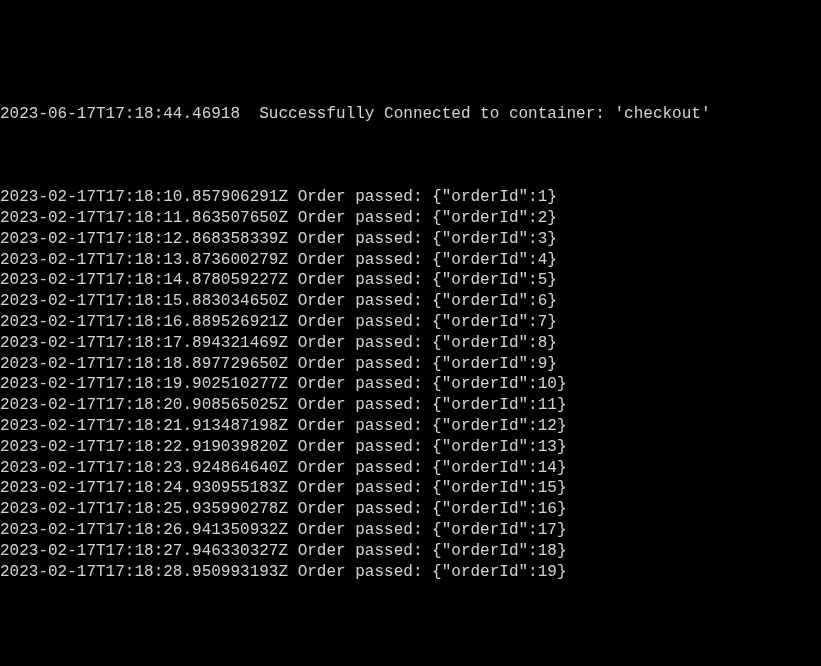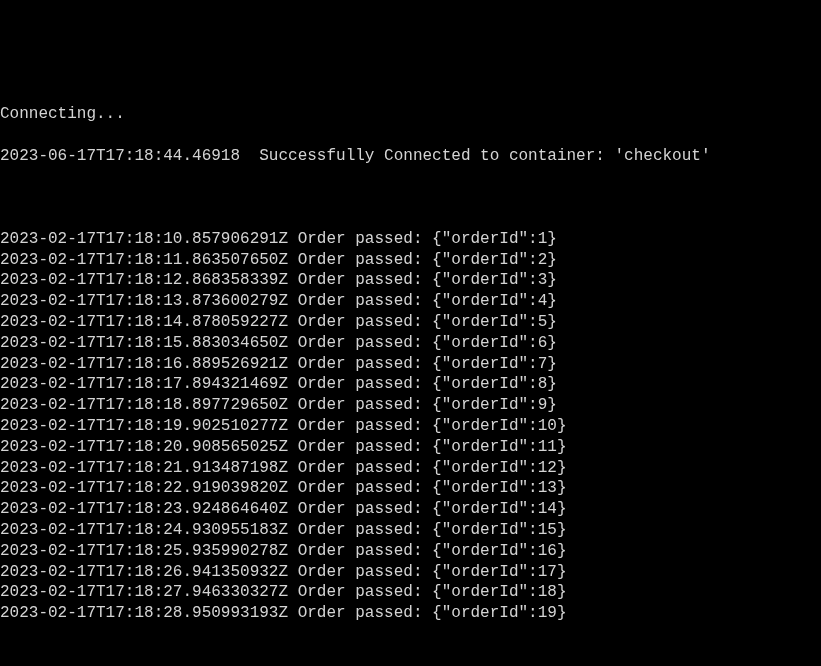--- a/index.html
+++ b/index.html
@@ -28,20 +28,19 @@
     .blank-line {
       height: 1.3em;
     }
   </style>
 </head>
 <body>
 
 
 
 <div class="terminal">
-<div class="line">Connecting...</div>
 <div class="line"><span>2023-06-17T17:18:44.46918</span><span>  </span><span>Successfully Connected to container: 'checkout'</span></div>
 <div class="blank-line"></div>
 <div id="log-container"><div class="line"><span>2023-02-17T17:18:10.857906291Z</span><span> </span><span>Order passed: {"orderId":1}</span></div><div class="line"><span>2023-02-17T17:18:11.863507650Z</span><span> </span><span>Order passed: {"orderId":2}</span></div><div class="line"><span>2023-02-17T17:18:12.868358339Z</span><span> </span><span>Order passed: {"orderId":3}</span></div><div class="line"><span>2023-02-17T17:18:13.873600279Z</span><span> </span><span>Order passed: {"orderId":4}</span></div><div class="line"><span>2023-02-17T17:18:14.878059227Z</span><span> </span><span>Order passed: {"orderId":5}</span></div><div class="line"><span>2023-02-17T17:18:15.883034650Z</span><span> </span><span>Order passed: {"orderId":6}</span></div><div class="line"><span>2023-02-17T17:18:16.889526921Z</span><span> </span><span>Order passed: {"orderId":7}</span></div><div class="line"><span>2023-02-17T17:18:17.894321469Z</span><span> </span><span>Order passed: {"orderId":8}</span></div><div class="line"><span>2023-02-17T17:18:18.897729650Z</span><span> </span><span>Order passed: {"orderId":9}</span></div><div class="line"><span>2023-02-17T17:18:19.902510277Z</span><span> </span><span>Order passed: {"orderId":10}</span></div><div class="line"><span>2023-02-17T17:18:20.908565025Z</span><span> </span><span>Order passed: {"orderId":11}</span></div><div class="line"><span>2023-02-17T17:18:21.913487198Z</span><span> </span><span>Order passed: {"orderId":12}</span></div><div class="line"><span>2023-02-17T17:18:22.919039820Z</span><span> </span><span>Order passed: {"orderId":13}</span></div><div class="line"><span>2023-02-17T17:18:23.924864640Z</span><span> </span><span>Order passed: {"orderId":14}</span></div><div class="line"><span>2023-02-17T17:18:24.930955183Z</span><span> </span><span>Order passed: {"orderId":15}</span></div><div class="line"><span>2023-02-17T17:18:25.935990278Z</span><span> </span><span>Order passed: {"orderId":16}</span></div><div class="line"><span>2023-02-17T17:18:26.941350932Z</span><span> </span><span>Order passed: {"orderId":17}</span></div><div class="line"><span>2023-02-17T17:18:27.946330327Z</span><span> </span><span>Order passed: {"orderId":18}</span></div><div class="line"><span>2023-02-17T17:18:28.950993193Z</span><span> </span><span>Order passed: {"orderId":19}</span></div><div class="line"></div></div>
 </div>
 
 
 
 
 </body></html>

